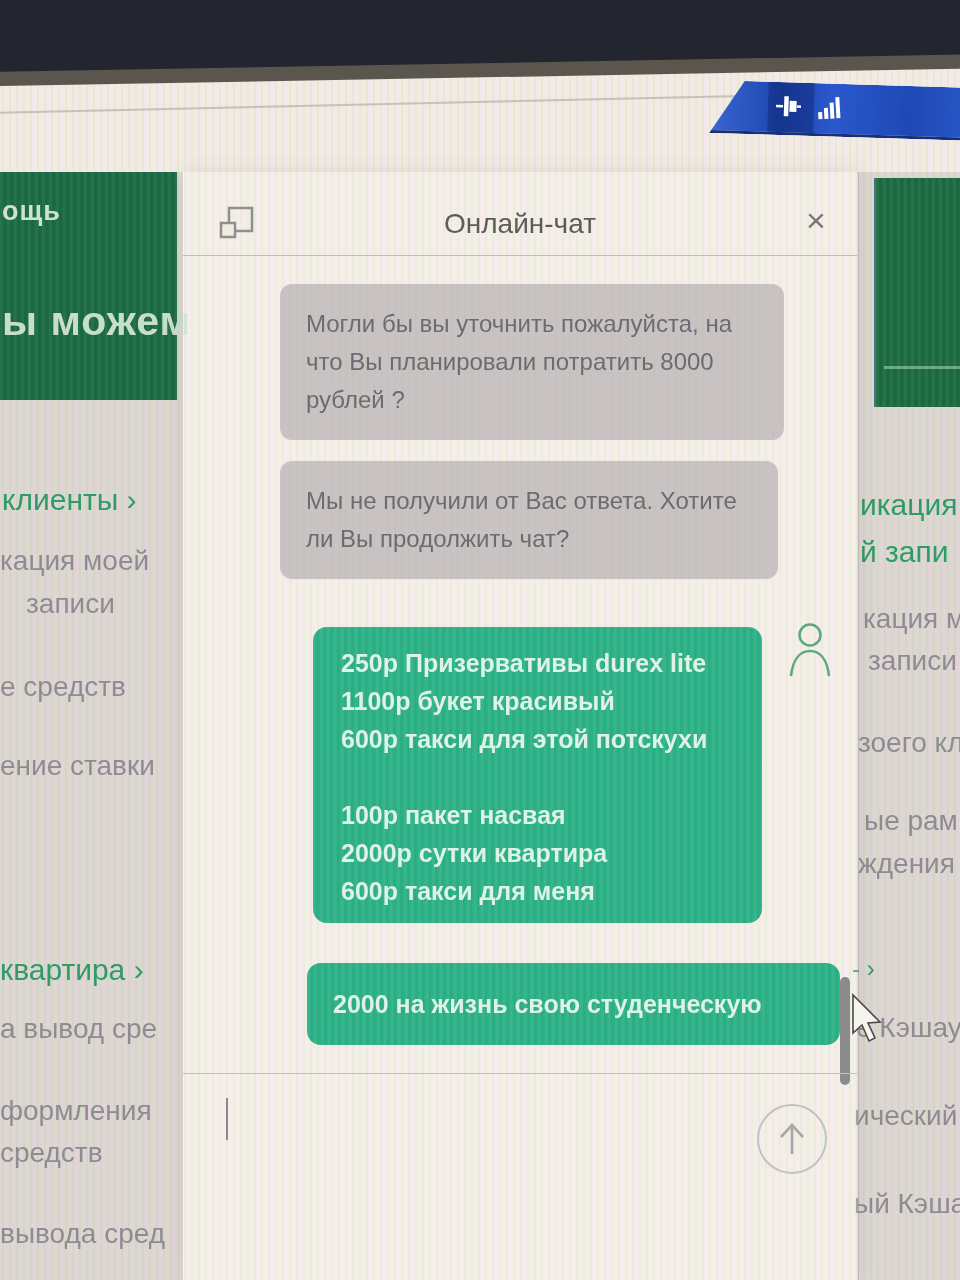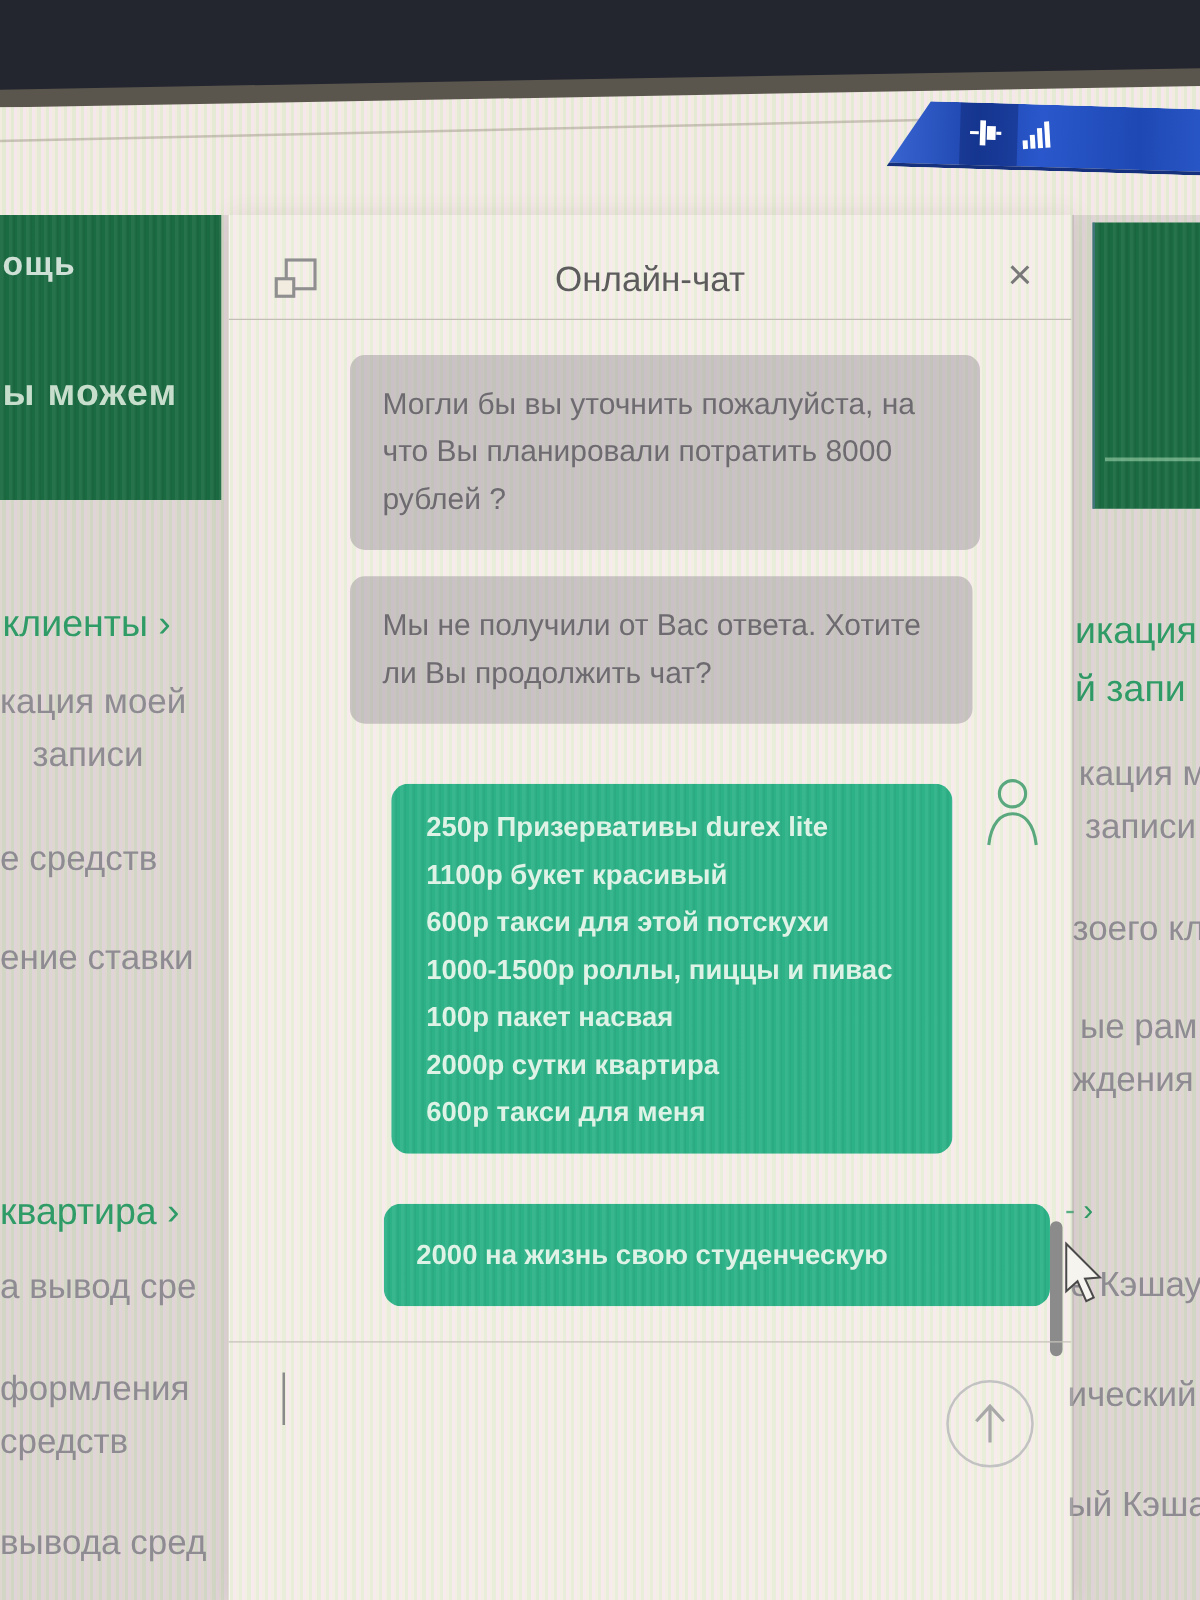--- a/index.html
+++ b/index.html
@@ -30,21 +30,21 @@
   .icon-signal{position:absolute;top:11px;left:106px;transform:rotate(-5deg);}
   
   .dim-left{top:172px;left:0;width:183px;height:1108px;background:rgba(108,102,114,0.14);}
   .dim-right{top:172px;left:857px;width:103px;height:1108px;background:rgba(108,102,114,0.14);}
   
   .green-block{background-image:
       repeating-linear-gradient(90deg,rgba(255,255,255,0.05) 0 2px,rgba(0,0,0,0.05) 4px 5px,rgba(0,0,0,0) 5px 7px),
       linear-gradient(#1b6b42,#1b6b42);}
   .lgb{top:172px;left:0;width:177px;height:228px;}
   .l-head-small{top:196px;left:2px;font-size:27px;font-weight:700;color:#cfe0d6;letter-spacing:1px;text-align:center;}
-  .l-head-big{top:298px;left:2px;font-size:30px;font-weight:700;color:#c8decd;letter-spacing:1px;}
+  .l-head-big{top:298px;left:2px;font-size:41px;font-weight:700;color:#c8decd;letter-spacing:1px;}
   .nav-item{color:#8e8c92;font-size:28px;white-space:nowrap;}
   .nav-link{color:#2f9b66;font-size:30px;white-space:nowrap;}
   
   .rgb{top:178px;left:874px;width:86px;height:229px;border-left:2px solid rgba(90,120,165,0.55);}
   .rgb .line{position:absolute;left:8px;right:0;top:188px;height:3px;background:rgba(170,220,180,0.55);}
   .r-head{color:#2f9b66;font-size:30px;white-space:nowrap;}
   
   .chat{top:172px;left:183px;width:674px;height:1108px;
     background:rgba(255,253,248,0.20);
     border-left:1px solid rgba(255,255,255,0.55);
@@ -52,21 +52,21 @@
     box-shadow:0 0 18px rgba(90,85,75,0.12);}
   .chat-header-divider{top:255px;left:183px;width:674px;height:1px;background:#c2beb6;}
   .chat-title{top:208px;left:183px;width:674px;text-align:center;font-size:28px;color:#5c5c5c;}
   .restore-btn{top:204px;left:218px;width:40px;height:40px;cursor:pointer;}
   .close-btn{top:200px;left:798px;width:36px;height:40px;font-size:34px;color:#787878;
     font-weight:300;text-align:center;line-height:40px;cursor:pointer;}
   .bubble-gray{background:rgba(158,152,158,0.50);border-radius:12px;color:#6e6b70;
     font-size:24px;line-height:38px;padding:21px 26px;}
   .bg1{top:284px;left:280px;width:452px;}
   .bg2{top:461px;left:280px;width:446px;}
-  .bubble-green{border-radius:14px;color:#def2e6;font-size:22px;font-weight:600;
+  .bubble-green{border-radius:14px;color:#def2e6;font-size:25px;font-weight:600;
     background-image:
       repeating-linear-gradient(90deg,rgba(255,255,255,0.05) 0 2px,rgba(0,0,0,0.04) 4px 5px,rgba(0,0,0,0) 5px 7px),
       linear-gradient(#2db287,#2db287);}
   .gb1{top:627px;left:313px;width:449px;height:296px;padding:0;}
   .gb1 .ln{position:absolute;left:28px;white-space:nowrap;}
   .gb2{top:963px;left:307px;width:533px;height:82px;line-height:82px;padding-left:26px;box-sizing:border-box;white-space:nowrap;}
   .avatar{top:620px;left:787px;}
   .input-divider{top:1073px;left:183px;width:674px;height:1px;background:#c6c2ba;}
   .input-area{top:1074px;left:183px;width:674px;height:206px;cursor:text;}
   .caret{top:1098px;left:226px;width:2px;height:42px;background:#8a8a8a;}
@@ -149,21 +149,20 @@
   <div class="abs close-btn">×</div>
   <div class="abs chat-header-divider"></div>
 
   <div class="abs bubble-gray bg1">Могли бы вы уточнить пожалуйста, на что Вы планировали потратить 8000 рублей ?</div>
   <div class="abs bubble-gray bg2">Мы не получили от Вас ответа. Хотите ли Вы продолжить чат?</div>
 
   <div class="abs bubble-green gb1">
     <div class="ln" style="top:22px;">250р Призервативы durex lite</div>
     <div class="ln" style="top:60px;">1100р букет красивый</div>
     <div class="ln" style="top:98px;">600р такси для этой потскухи</div>
-    <div class="ln" style="top:136px;">1000-1500р роллы, пиццы и пивас</div>
     <div class="ln" style="top:174px;">100р пакет насвая</div>
     <div class="ln" style="top:212px;">2000р сутки квартира</div>
     <div class="ln" style="top:250px;">600р такси для меня</div>
   </div>
 
   <div class="abs avatar">
     <svg width="46" height="58" viewBox="0 0 46 58">
       <circle cx="23" cy="15" r="10.5" fill="none" stroke="#5aa87e" stroke-width="2.5"></circle>
       <path d="M4 56 C6 38 14 31 23 31 C32 31 40 38 42 56" fill="none" stroke="#5aa87e" stroke-width="2.5"></path>
     </svg>

